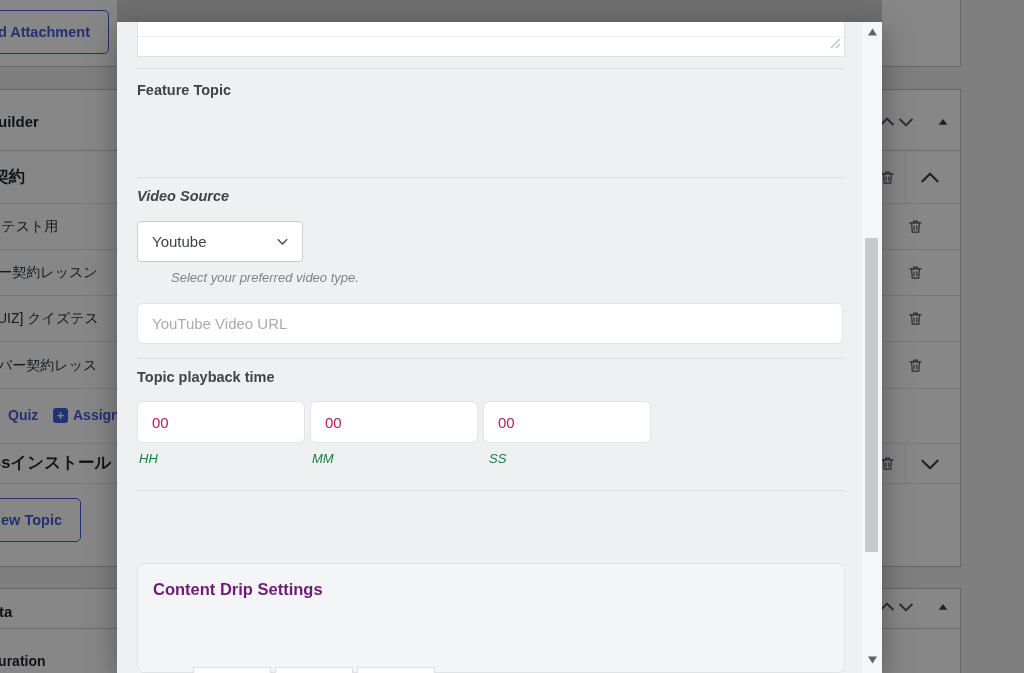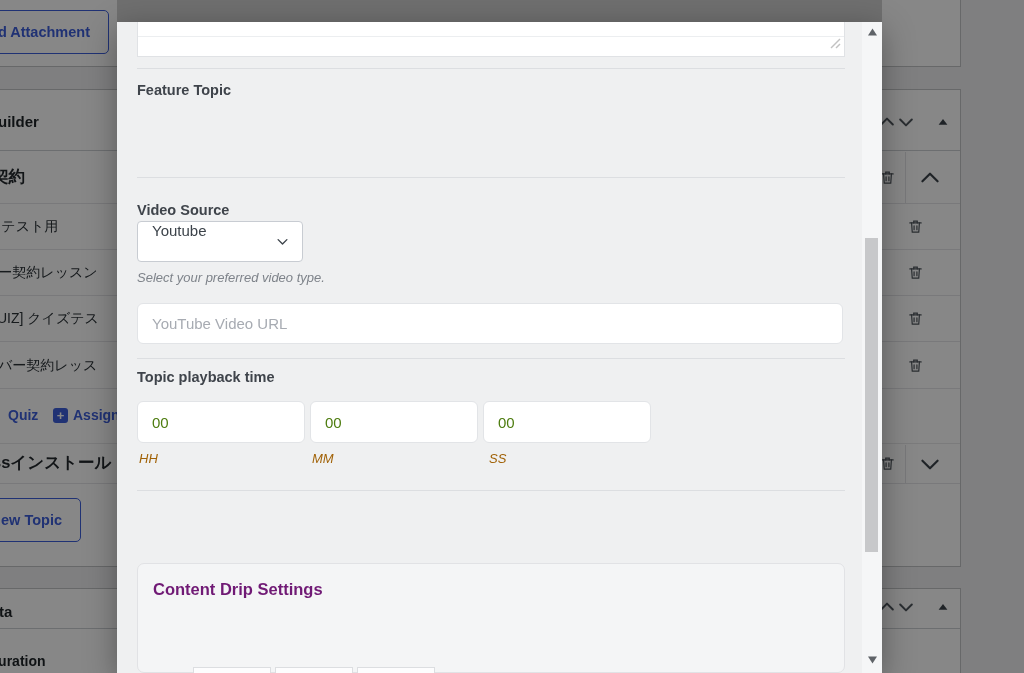--- a/index.html
+++ b/index.html
@@ -24,31 +24,31 @@
 
   
   .overlay{ position:absolute; inset:0; background:rgba(0,0,0,0.47); z-index:10; }
   .dark-strip{ position:absolute; left:117px; top:0; width:765px; height:22px; background:#6f6f6f; z-index:15; }
 
   
   .modal{ position:absolute; left:117px; top:22px; width:765px; height:651px;
     background:#eff0f1; z-index:20; box-shadow:0 8px 30px rgba(0,0,0,.35); }
   .m-label{ position:absolute; font-size:14.5px; font-weight:600; color:#3f444b; }
   .m-divider{ position:absolute; left:20px; width:708px; height:1px; background:#dcdee1; }
-  .m-helper{ position:absolute; font-size:13px; font-style:italic; color:#7e838a; }
+  .m-helper{ position:absolute; font-size:13px; font-style:italic; color:#7e838a;margin-left:34px; }
   .m-outline-btn{ position:absolute; background:transparent; border:1.5px solid var(--accent);
     border-radius:6px; color:var(--accent); font-size:15px; font-weight:600;
     display:flex; align-items:center; justify-content:center; cursor:pointer; }
   .m-input{ position:absolute; background:#fff; border:1px solid #e2e4e7; border-radius:6px;
-    font-size:15px; color:#4d7c0f; padding:0 14px; font-family:inherit; outline:none; }
+    font-size:15px; color:#be185d; padding:0 14px; font-family:inherit; outline:none; }
   .m-input::placeholder{ color:#a7abb2; }
   .m-select{ position:absolute; background:#fff; border:1px solid #c8ccd2; border-radius:4px;
-    display:flex; justify-content:space-between; padding:0 12px 0 14px;
+    display:flex; align-items:center; justify-content:space-between; padding:0 12px 0 14px;
     font-size:15px; color:#3c434a; cursor:pointer; }
-  .sub-label{ position:absolute; font-size:13px; font-style:italic; color:#a16207; }
+  .sub-label{ position:absolute; font-size:13px; font-style:italic; color:#15803d; }
   .editor{ position:absolute; left:20px; top:0; width:708px; height:35px; background:#fff;
     border:1px solid #e0e2e5; border-top:none; }
   .editor .inner-line{ position:absolute; left:0; right:0; top:14px; height:1px; background:#eceef0; }
   .drip-box{ position:absolute; left:20px; top:541px; width:708px; height:110px;
     background:#f4f5f6; border:1px solid #e1e2e5; border-radius:7px; }
   .drip-title{ position:absolute; left:15px; top:16px; font-size:16.5px; font-weight:700; color:#701a75; }
   .footer{ position:absolute; left:0; top:579px; width:748px; height:66px; background:#fff; }
   .primary-btn{ position:absolute; left:20px; top:13px; width:141px; height:46px;
     background:var(--accent); border:none; border-radius:7px; color:#fff; font-size:15px;
     font-weight:600; font-family:inherit; cursor:pointer; }
@@ -227,21 +227,21 @@
           </svg>
       </span>
     </div>
 
     <div class="m-divider" style="top:46px;"></div>
 
     <span class="m-label" style="left:20px; top:60px;">Feature Topic</span>
 
     <div class="m-divider" style="top:155px;"></div>
 
-    <span class="m-label" style="left:20px; top:180px;">Video Source</span>
+    <span class="m-label" style="left:20px; top:166px;font-style:italic;">Video Source</span>
     <div class="m-select" style="left:20px; top:199px; width:166px; height:41px;">
       <span>Youtube</span>
       <span class="icon" style="color:#3c434a;">
         <svg width="15" height="15" viewBox="0 0 24 24" fill="none" stroke="currentColor" stroke-width="2.2" stroke-linecap="round" stroke-linejoin="round">
             <path d="M5 9l7 7 7-7"></path>
           </svg>
       </span>
     </div>
     <span class="m-helper" style="left:20px; top:248px;">Select your preferred video type.</span>
 

